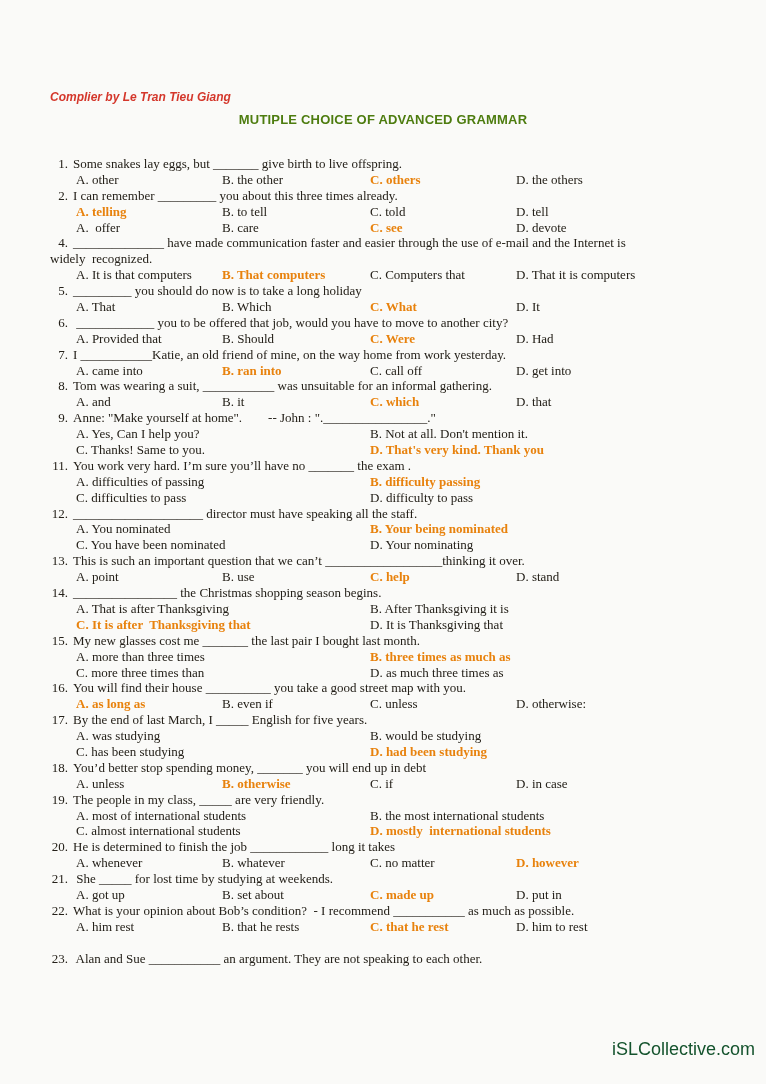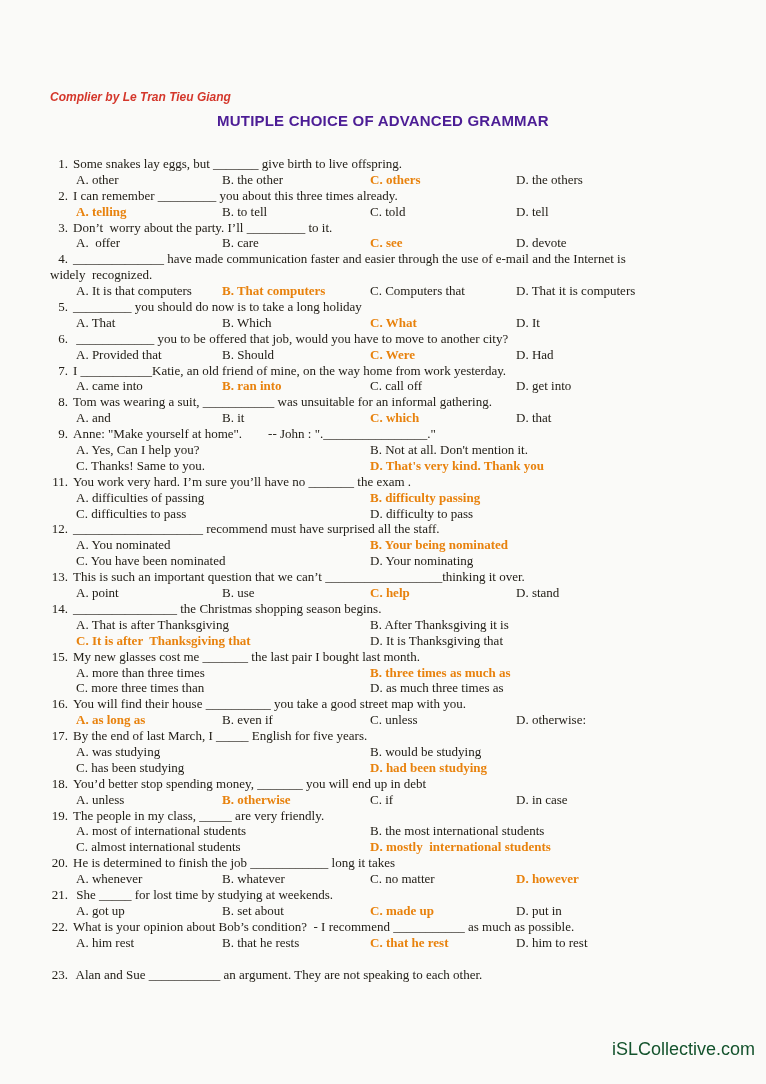--- a/index.html
+++ b/index.html
@@ -14,22 +14,22 @@
   .compiler {
     position: absolute; left: 50px; top: 90px;
     font-family: "Liberation Sans", sans-serif;
     font-style: italic; font-weight: bold;
     font-size: 12px; color: #d4372b;
   }
   .title {
     position: absolute; top: 112px; left: 0; width: 100%;
     text-align: center;
     font-family: "Liberation Sans", sans-serif;
-    font-weight: bold; font-size: 15px;
-    color: #4c1d95; letter-spacing: 0.2px;
+    font-weight: bold; font-size: 13px;
+    color: #4d7c0f; letter-spacing: 0.2px;
   }
   .worksheet { position: absolute; top: 156px; left: 0; width: 606px; }
   .line {
     line-height: 15.9px; height: 15.9px;
     font-size: 13px; white-space: pre;
   }
   .stem-line { padding-left: 50px; }
   .stem-line.cont { padding-left: 50px; }
   .qnum {
     display: inline-block; width: 18px;
@@ -55,21 +55,20 @@
 <div class="worksheet" id="questions">
     <div class="question">
       <div class="line stem-line"><span class="qnum">1.</span><span>Some snakes lay eggs, but _______ give birth to live offspring.</span></div>
       <div class="line opts four"><span class="opt">A. other</span><span class="opt">B. the other</span><span class="opt correct">C. others</span><span class="opt">D. the others</span></div>
     </div>
     <div class="question">
       <div class="line stem-line"><span class="qnum">2.</span><span>I can remember _________ you about this three times already.</span></div>
       <div class="line opts four"><span class="opt correct">A. telling</span><span class="opt">B. to tell</span><span class="opt">C. told</span><span class="opt">D. tell</span></div>
     </div>
     <div class="question">
-      <div class="line stem-line"><span class="qnum">3.</span><span>Don’t  worry about the party. I’ll _________ to it.</span></div>
       <div class="line opts four"><span class="opt">A.  offer</span><span class="opt">B. care</span><span class="opt correct">C. see</span><span class="opt">D. devote</span></div>
     </div>
     <div class="question">
       <div class="line stem-line"><span class="qnum">4.</span><span>______________ have made communication faster and easier through the use of e-mail and the Internet is</span></div>
       <div class="line stem-line cont"><span>widely  recognized.</span></div>
       <div class="line opts four"><span class="opt">A. It is that computers</span><span class="opt correct">B. That computers</span><span class="opt">C. Computers that</span><span class="opt">D. That it is computers</span></div>
     </div>
     <div class="question">
       <div class="line stem-line"><span class="qnum">5.</span><span>_________ you should do now is to take a long holiday</span></div>
       <div class="line opts four"><span class="opt">A. That</span><span class="opt">B. Which</span><span class="opt correct">C. What</span><span class="opt">D. It</span></div>
@@ -90,21 +89,21 @@
       <div class="line stem-line"><span class="qnum">9.</span><span>Anne: "Make yourself at home".        -- John : ".________________."</span></div>
       <div class="line opts two"><span class="opt">A. Yes, Can I help you?</span><span class="opt">B. Not at all. Don't mention it.</span></div>
       <div class="line opts two"><span class="opt">C. Thanks! Same to you.</span><span class="opt correct">D. That's very kind. Thank you</span></div>
     </div>
     <div class="question">
       <div class="line stem-line"><span class="qnum">11.</span><span>You work very hard. I’m sure you’ll have no _______ the exam .</span></div>
       <div class="line opts two"><span class="opt">A. difficulties of passing</span><span class="opt correct">B. difficulty passing</span></div>
       <div class="line opts two"><span class="opt">C. difficulties to pass</span><span class="opt">D. difficulty to pass</span></div>
     </div>
     <div class="question">
-      <div class="line stem-line"><span class="qnum">12.</span><span>____________________ recommend must have surprised all the staff.</span></div>
+      <div class="line stem-line"><span class="qnum">12.</span><span>____________________ director must have speaking all the staff.</span></div>
       <div class="line opts two"><span class="opt">A. You nominated</span><span class="opt correct">B. Your being nominated</span></div>
       <div class="line opts two"><span class="opt">C. You have been nominated</span><span class="opt">D. Your nominating</span></div>
     </div>
     <div class="question">
       <div class="line stem-line"><span class="qnum">13.</span><span>This is such an important question that we can’t __________________thinking it over.</span></div>
       <div class="line opts four"><span class="opt">A. point</span><span class="opt">B. use</span><span class="opt correct">C. help</span><span class="opt">D. stand</span></div>
     </div>
     <div class="question">
       <div class="line stem-line"><span class="qnum">14.</span><span>________________ the Christmas shopping season begins.</span></div>
       <div class="line opts two"><span class="opt">A. That is after Thanksgiving</span><span class="opt">B. After Thanksgiving it is</span></div>

